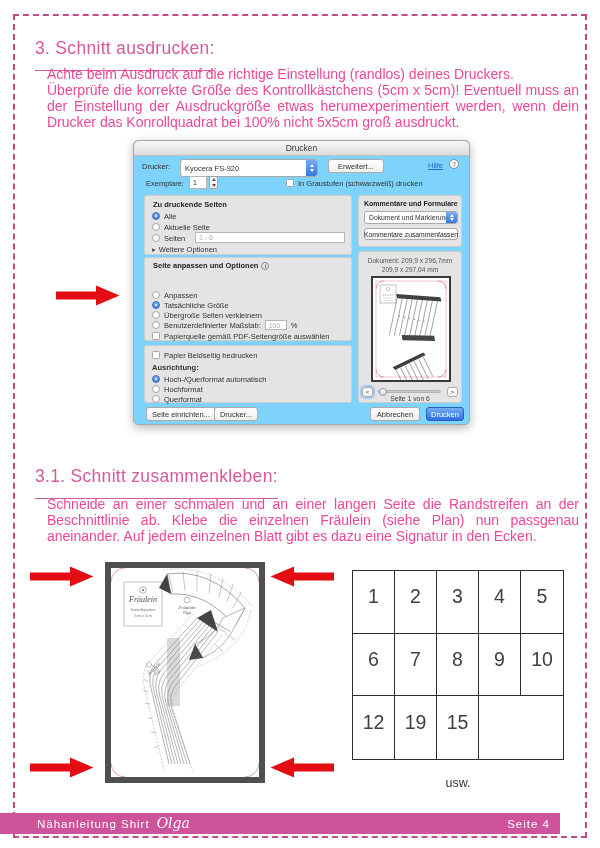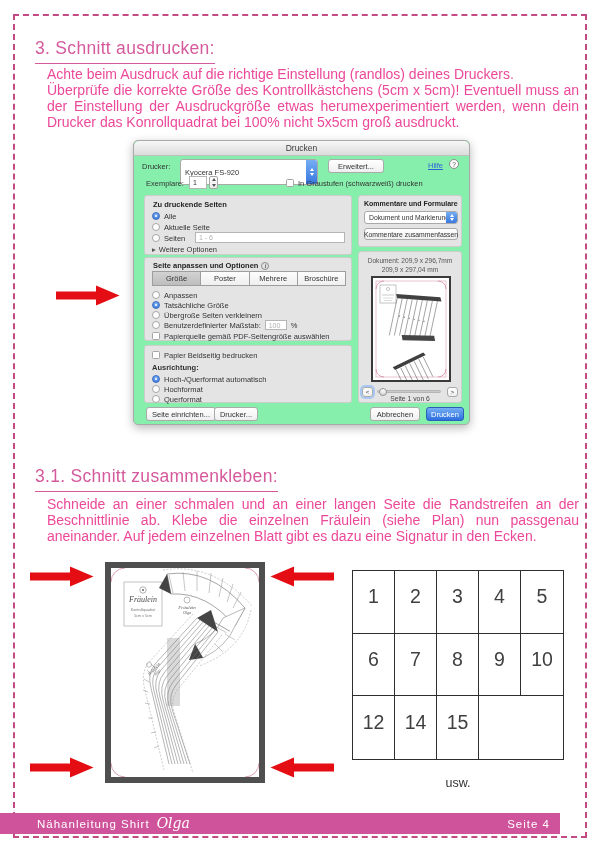--- a/index.html
+++ b/index.html
@@ -4,32 +4,32 @@
 <style>
   *{margin:0;padding:0;box-sizing:border-box}
   html,body{background:#fff}
   .page{position:relative;width:600px;height:848px;background:#fff;overflow:hidden;
         font-family:"Liberation Sans",sans-serif;color:#3d3d3d}
   .dashed-border{position:absolute;left:13px;top:14px;right:13px;bottom:10px;
         border:2px dashed #c34a82;pointer-events:none}
 
   
   .h-pink{position:absolute;left:35px;color:#d55a9c;font-size:17.5px;letter-spacing:.3px}
-  .h-pink span{display:inline-block;border-bottom:1.5px solid #d55a9c;padding-bottom:4px}
+  .h-pink span{display:inline-block;border-bottom:1.5px solid #d55a9c;padding-bottom:11px}
   .body-text{position:absolute;left:47px;width:532px;font-size:14px;line-height:16px;color:#ec4899}
   .just{text-align:justify}
 
   
   .arrow{position:absolute;width:64px;height:21px}
   .arrow svg{display:block;width:100%;height:100%}
   .arrow.left svg{transform:scaleX(-1)}
 
   
   .dialog{position:absolute;left:133px;top:140px;width:337px;height:285px;
-          background:#86efac;border:1px solid #a9a9a9;border-radius:5px;
+          background:#7dd3fc;border:1px solid #a9a9a9;border-radius:5px;
           box-shadow:0 3px 10px rgba(0,0,0,.28);font-size:7.5px;color:#333}
   .dlg-titlebar{position:absolute;left:0;top:0;right:0;height:15px;
           background:linear-gradient(#f7f7f7,#dcdcdc);border-bottom:1px solid #c0c0c0;
           border-radius:5px 5px 0 0;display:flex;align-items:center;justify-content:center;
           font-size:8.5px;color:#3c3c3c}
   .abs{position:absolute}
   .grp{position:absolute;background:#e4e4e4;border:1px solid #cdcdcd;border-radius:3px}
   .grp-title{position:absolute;left:8px;top:4px;font-weight:bold;font-size:7.5px;color:#222;white-space:nowrap;display:flex;align-items:center;gap:3px}
   .opt{position:absolute;left:7px;display:flex;align-items:center;white-space:nowrap;height:10px}
   .radio{width:8px;height:8px;border-radius:50%;background:#fff;border:1px solid #a5a5a5;margin-right:4px;flex:none;position:relative}
@@ -106,21 +106,21 @@
         <polygon points="0,6.5 40,6.5 40,0.5 63.5,10.5 40,20.5 40,14.5 0,14.5" fill="#e30d13"></polygon>
       </svg>
   </div>
 
   <div class="dialog">
     <div class="dlg-titlebar">
       <span>Drucken</span>
     </div>
 
     <div class="abs" style="left:8px;top:21px">Drucker:</div>
-    <div class="msel abs" style="left:46px;top:18px;width:138px;height:26px">
+    <div class="msel abs" style="left:46px;top:18px;width:138px;height:18px">
       <span>Kyocera FS-920</span>
       <span class="cap">
           <span class="tri-up"></span>
           <span class="tri-down"></span>
         </span>
     </div>
     <div class="mbtn abs" style="left:194px;top:18px;width:56px;height:14px">Erweitert...</div>
     <div class="abs hilfe" style="right:26px;top:20px">Hilfe</div>
     <div class="abs help-circle" style="right:10px;top:18px">?</div>
 
@@ -153,26 +153,20 @@
       <div class="opt" style="top:48px">
         <span style="margin-right:3px;color:#555">▸</span>
         <span>Weitere Optionen</span>
       </div>
     </div>
 
     <div class="grp" style="left:10px;top:116px;width:208px;height:84px">
       <div class="grp-title" style="top:3px">
         <span>Seite anpassen und Optionen</span>
         <span class="info-circle">i</span>
-      </div>
-      <div class="seg">
-        <div class="sel">Größe</div>
-        <div>Poster</div>
-        <div>Mehrere</div>
-        <div>Broschüre</div>
       </div>
       <div class="opt" style="top:32px">
         <span class="radio"></span>
         <span>Anpassen</span>
       </div>
       <div class="opt" style="top:42px">
         <span class="radio sel"></span>
         <span>Tatsächliche Größe</span>
       </div>
       <div class="opt" style="top:52px">
@@ -375,21 +369,21 @@
       <div class="grid-cell">2</div>
       <div class="grid-cell">3</div>
       <div class="grid-cell">4</div>
       <div class="grid-cell">5</div>
       <div class="grid-cell">6</div>
       <div class="grid-cell">7</div>
       <div class="grid-cell">8</div>
       <div class="grid-cell">9</div>
       <div class="grid-cell">10</div>
       <div class="grid-cell">12</div>
-      <div class="grid-cell">14</div>
+      <div class="grid-cell">19</div>
       <div class="grid-cell">15</div>
     </div>
   <div class="usw">usw.</div>
 
   <div class="footer-bar">
     <span class="footer-title">Nähanleitung  Shirt</span>
     <span class="footer-script">Olga</span>
     <span class="footer-page">Seite  4</span>
   </div>
 </div>

